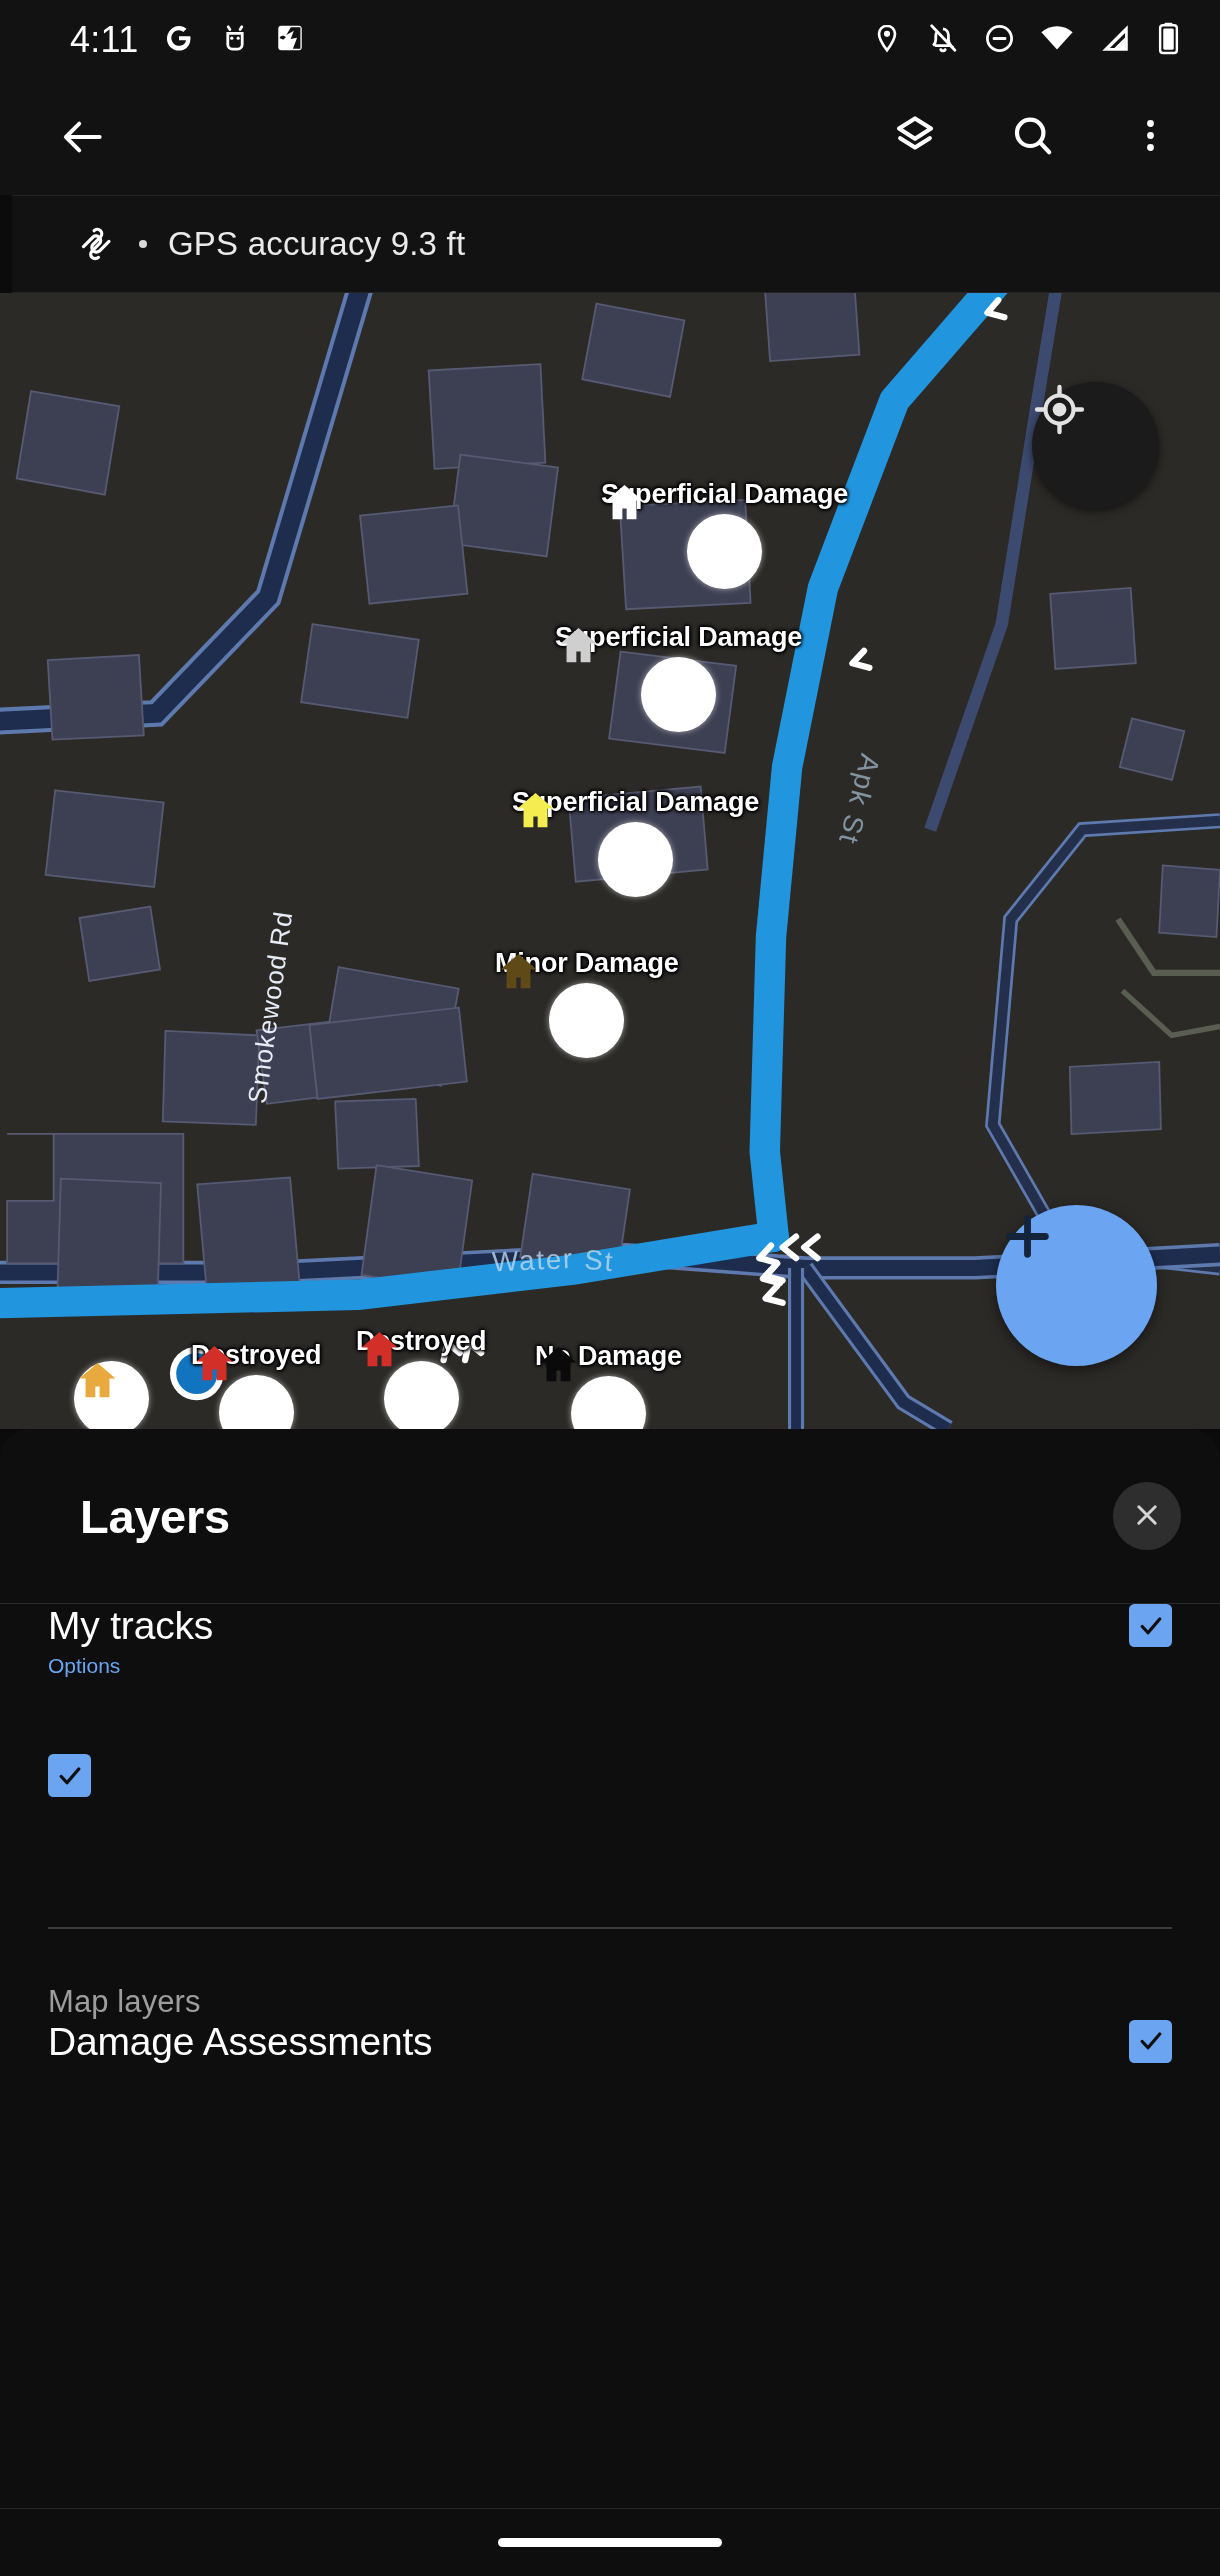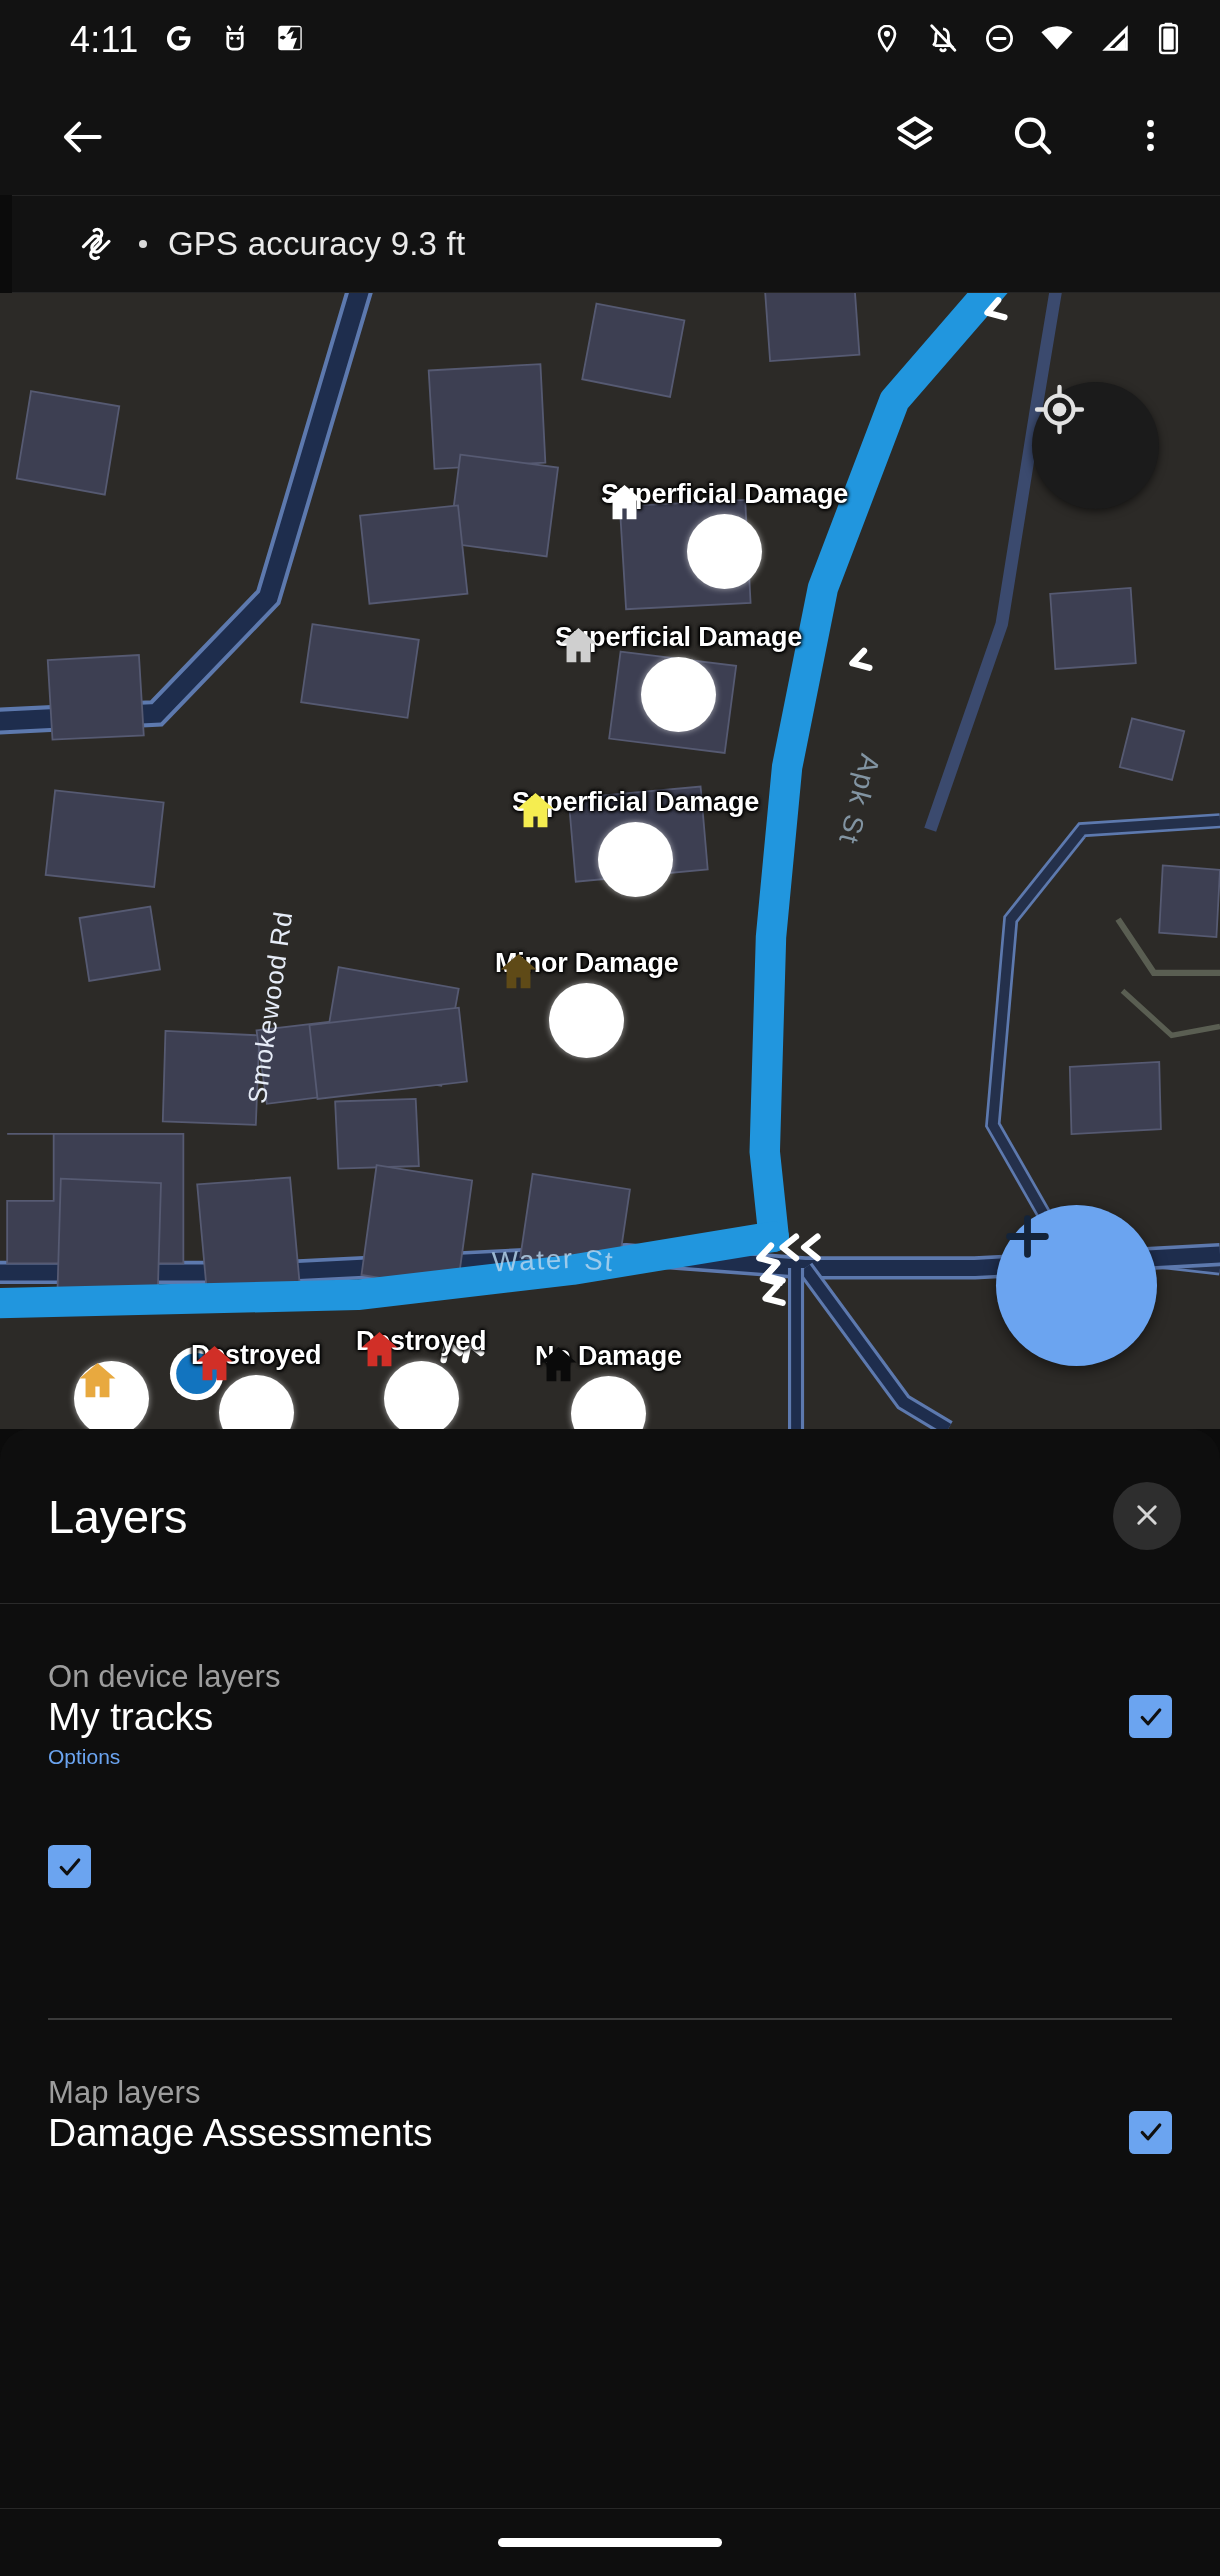--- a/index.html
+++ b/index.html
@@ -79,21 +79,21 @@
 
   
   .sheet {
     position:absolute; top:1429px; left:0; width:1220px; height:1147px;
     background:#0e0e0e; border-radius:30px 30px 0 0; z-index:40;
   }
   .sheet-header {
     height:175px; display:flex; align-items:center; justify-content:space-between;
     padding:0 39px 0 48px; border-bottom:0.9px solid #2a2a2a;
   }
-  .sheet-title { font-size:47px; font-weight:normal; color:#fff; letter-spacing:-0.3px; }
+  .sheet-title { font-size:47px; font-weight:bold; color:#fff; letter-spacing:-0.3px;margin-left:32px; }
   .close-btn {
     width:68px; height:68px; border-radius:50%; background:#2e2e2e;
     display:flex; align-items:center; justify-content:center;
   }
   .section-label {
     padding:55px 48px 0 48px; font-size:31px; color:#9d9d9d; letter-spacing:0.1px;
   }
   .layer-row {
     display:flex; align-items:flex-start; justify-content:space-between;
     padding:0 48px; min-height:150px;
@@ -426,21 +426,20 @@
       <span class="sheet-title">Layers</span>
       <div class="close-btn">
         <span>
           <svg width="34" height="34" viewBox="0 0 24 24">
               <path stroke="#d5d5d5" stroke-width="2.1" stroke-linecap="round" d="M6.2 6.2 17.8 17.8M17.8 6.2 6.2 17.8"></path>
             </svg>
         </span>
       </div>
     </div>
 
-    <div class="section-label">On device layers</div>
 
     <div class="layer-row">
       <div class="layer-texts">
         <span class="layer-title">My tracks</span>
         <span class="layer-sub link">Options</span>
       </div>
       <div class="checkbox">
         <svg width="30" height="30" viewBox="0 0 24 24">
             <path fill="none" stroke="#101010" stroke-width="2.6" stroke-linecap="round" stroke-linejoin="round" d="m5 12.4 4.6 5L19 6.4"></path>
           </svg>

